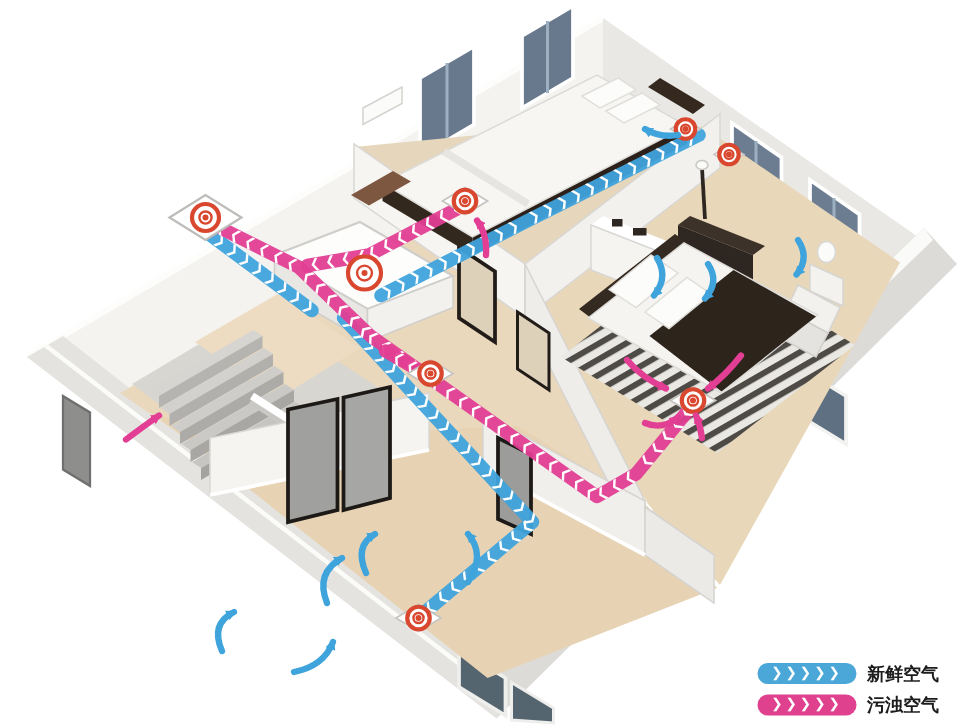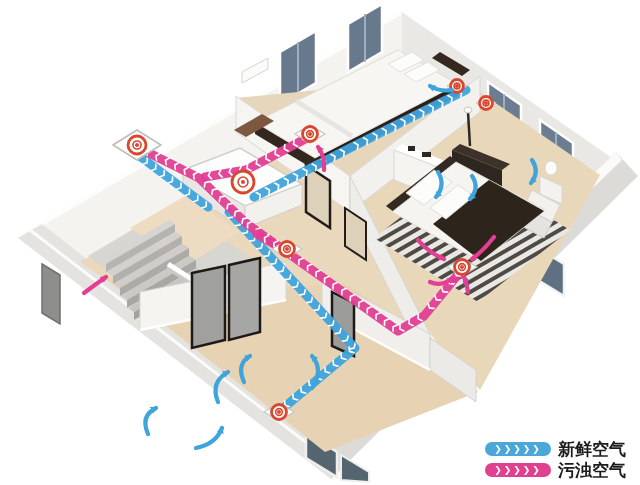--- a/index.html
+++ b/index.html
@@ -5,21 +5,21 @@
   html,body{margin:0;padding:0;background:#ffffff;}
   .stage{position:relative;width:640px;height:485px;background:#ffffff;overflow:hidden;
          font-family:"DejaVu Sans",sans-serif;}
   svg{position:absolute;left:0;top:0;}
   .chev{font-family:"DejaVu Sans",sans-serif;font-weight:700;font-size:8.5px;fill:#ffffff;
         text-anchor:middle;dominant-baseline:central;}
   .legend{position:absolute;right:14px;bottom:8px;display:flex;flex-direction:column;gap:7px;}
   .legend-row{display:flex;align-items:center;gap:7px;}
   .pill{display:inline-block;width:66px;height:14px;border-radius:8px;text-align:center;
         color:#fff;font-weight:700;font-size:9px;line-height:14px;letter-spacing:2px;}
-  .legend-label{font-size:17px;font-weight:600;color:#1c1c1c;line-height:14px;}
+  .legend-label{font-size:12px;font-weight:600;color:#1c1c1c;line-height:14px;}
 </style>
 </head>
 <body>
 
 <div class="stage">
 <svg width="640" height="485" viewBox="0 0 640 485">
   <defs>
     <pattern id="rugstripe" patternUnits="userSpaceOnUse" width="9" height="9" patternTransform="rotate(-30)">
       <rect width="9" height="9" fill="#e9e9e7"></rect>
       <rect width="9" height="4" fill="#413f3c"></rect>

